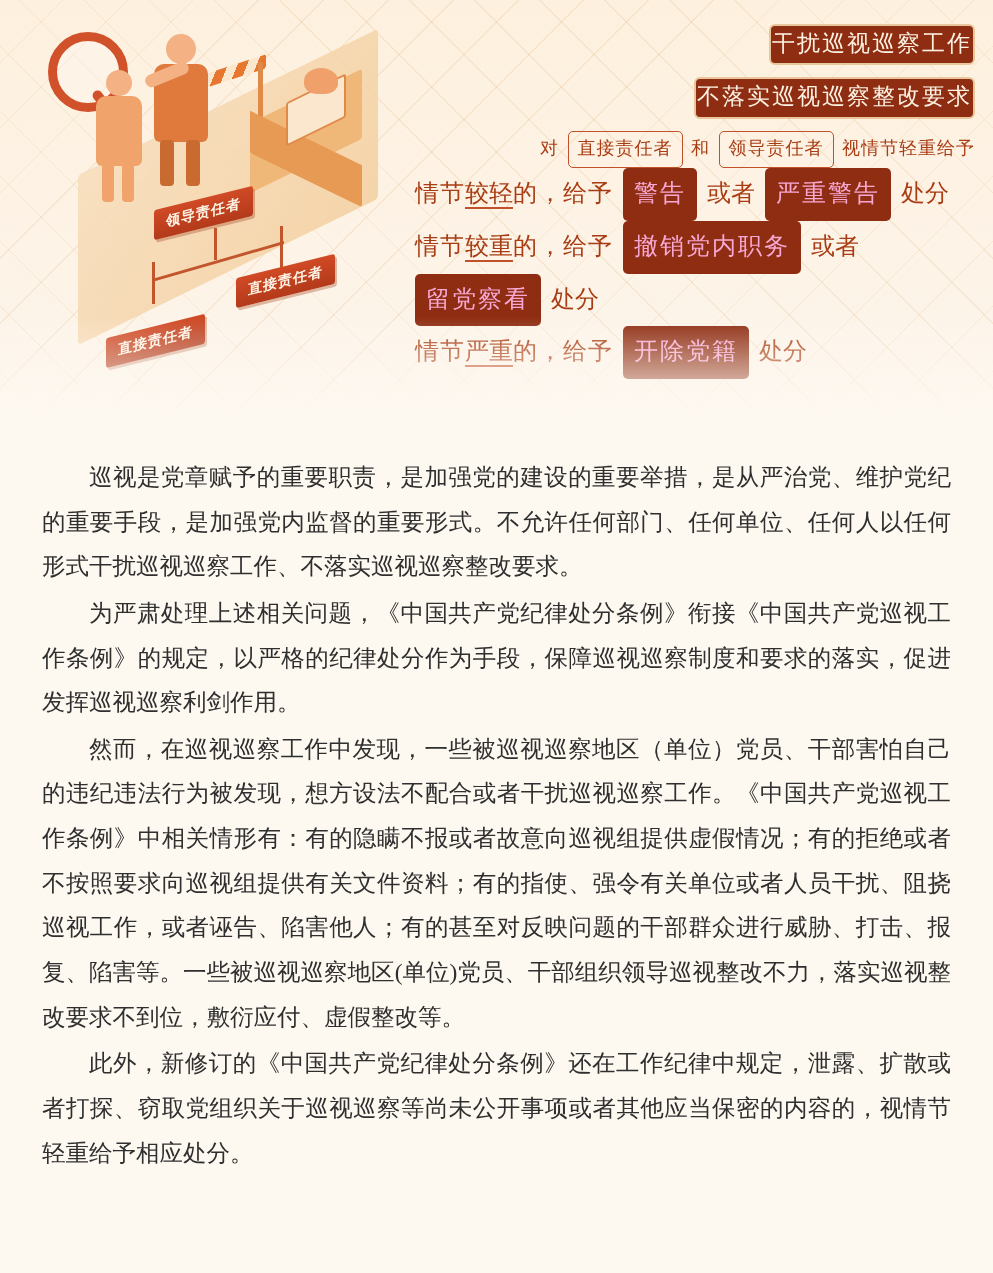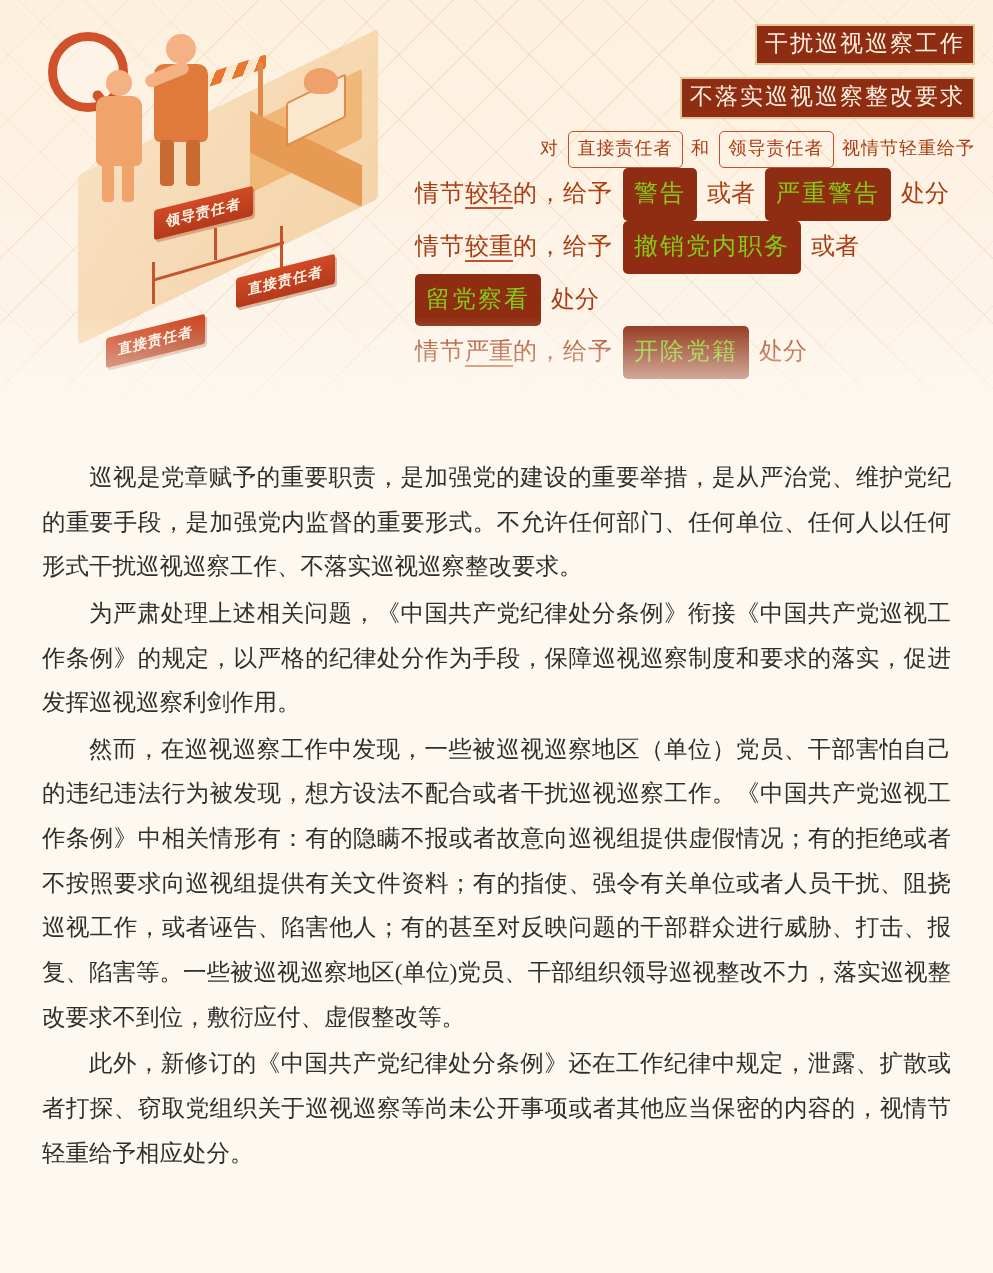--- a/index.html
+++ b/index.html
@@ -170,22 +170,22 @@
     top: 24px;
     width: 615px;
     color: #9c3a16;
     font-family: "Liberation Serif", serif;
   }
   .pill-dark {
     display: inline-block;
     background: #8e2d12;
     color: #fdf1e2;
     font-size: 23px;
-    padding: 5px 8px 7px;
-    border-radius: 0;
+    padding: 5px 1px 7px;
+    border-radius: 6px;
     letter-spacing: 2px;
     line-height: 1.1;
     border: 2px solid #e8c79c;
     box-shadow: 0 0 0 2px #8e2d12 inset;
     text-align: right;
   }
   .hero-row {
     text-align: right;
     margin-bottom: 12px;
   }
@@ -200,21 +200,21 @@
     display: inline-block;
     border: 1.6px solid #c1512a;
     border-radius: 5px;
     padding: 1px 9px 3px;
     margin: 0 3px;
     color: #a83d14;
   }
   .tag-solid {
     display: inline-block;
     background: #8e2d12;
-    color: #84cc16;
+    color: #f9a8d4;
     border-radius: 5px;
     padding: 2px 11px 4px;
     margin: 0 4px;
     letter-spacing: 2px;
   }
   .u-bold {
     font-weight: normal;
     border-bottom: 2px solid #c1512a;
     padding-bottom: 1px;
   }

